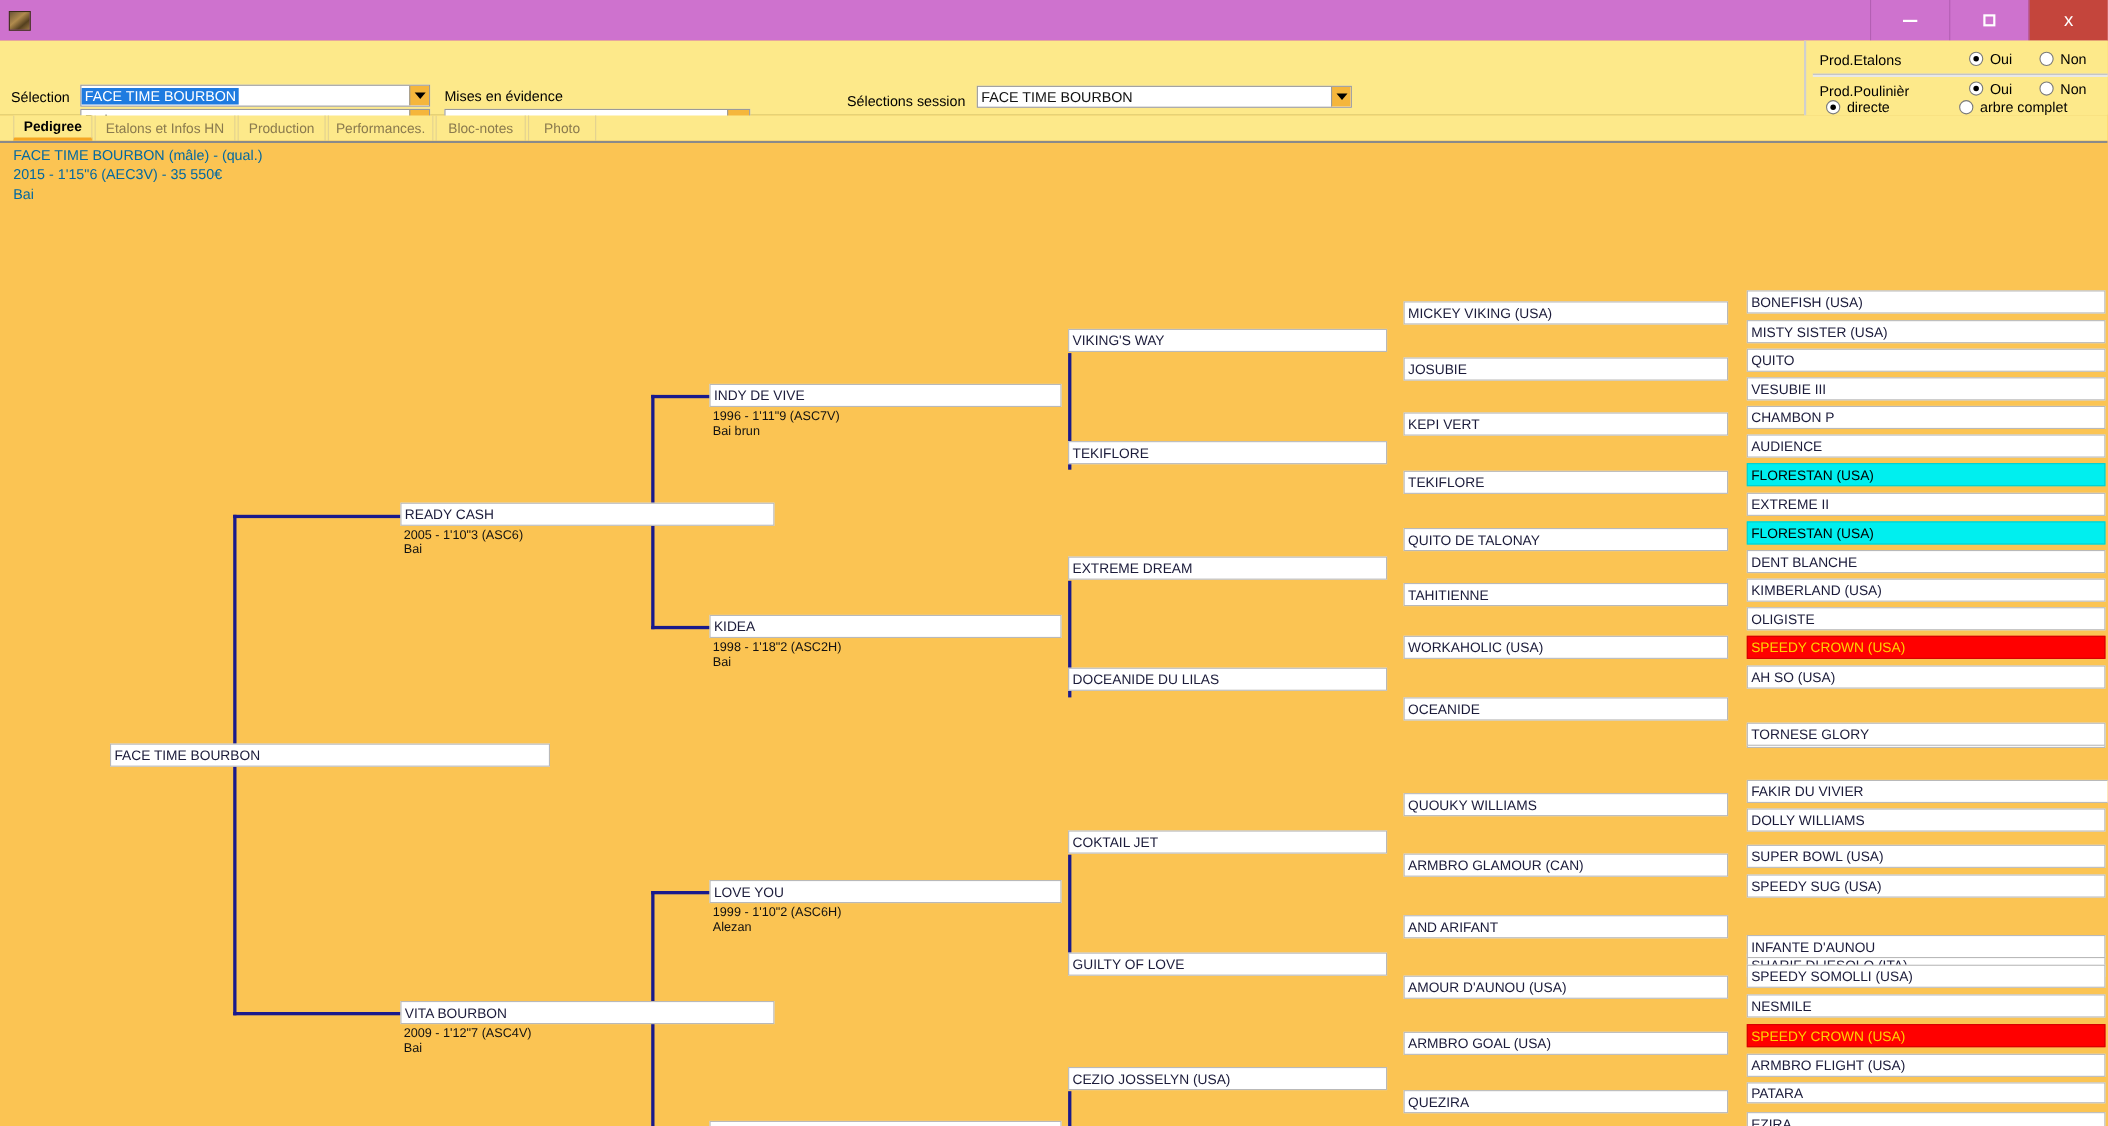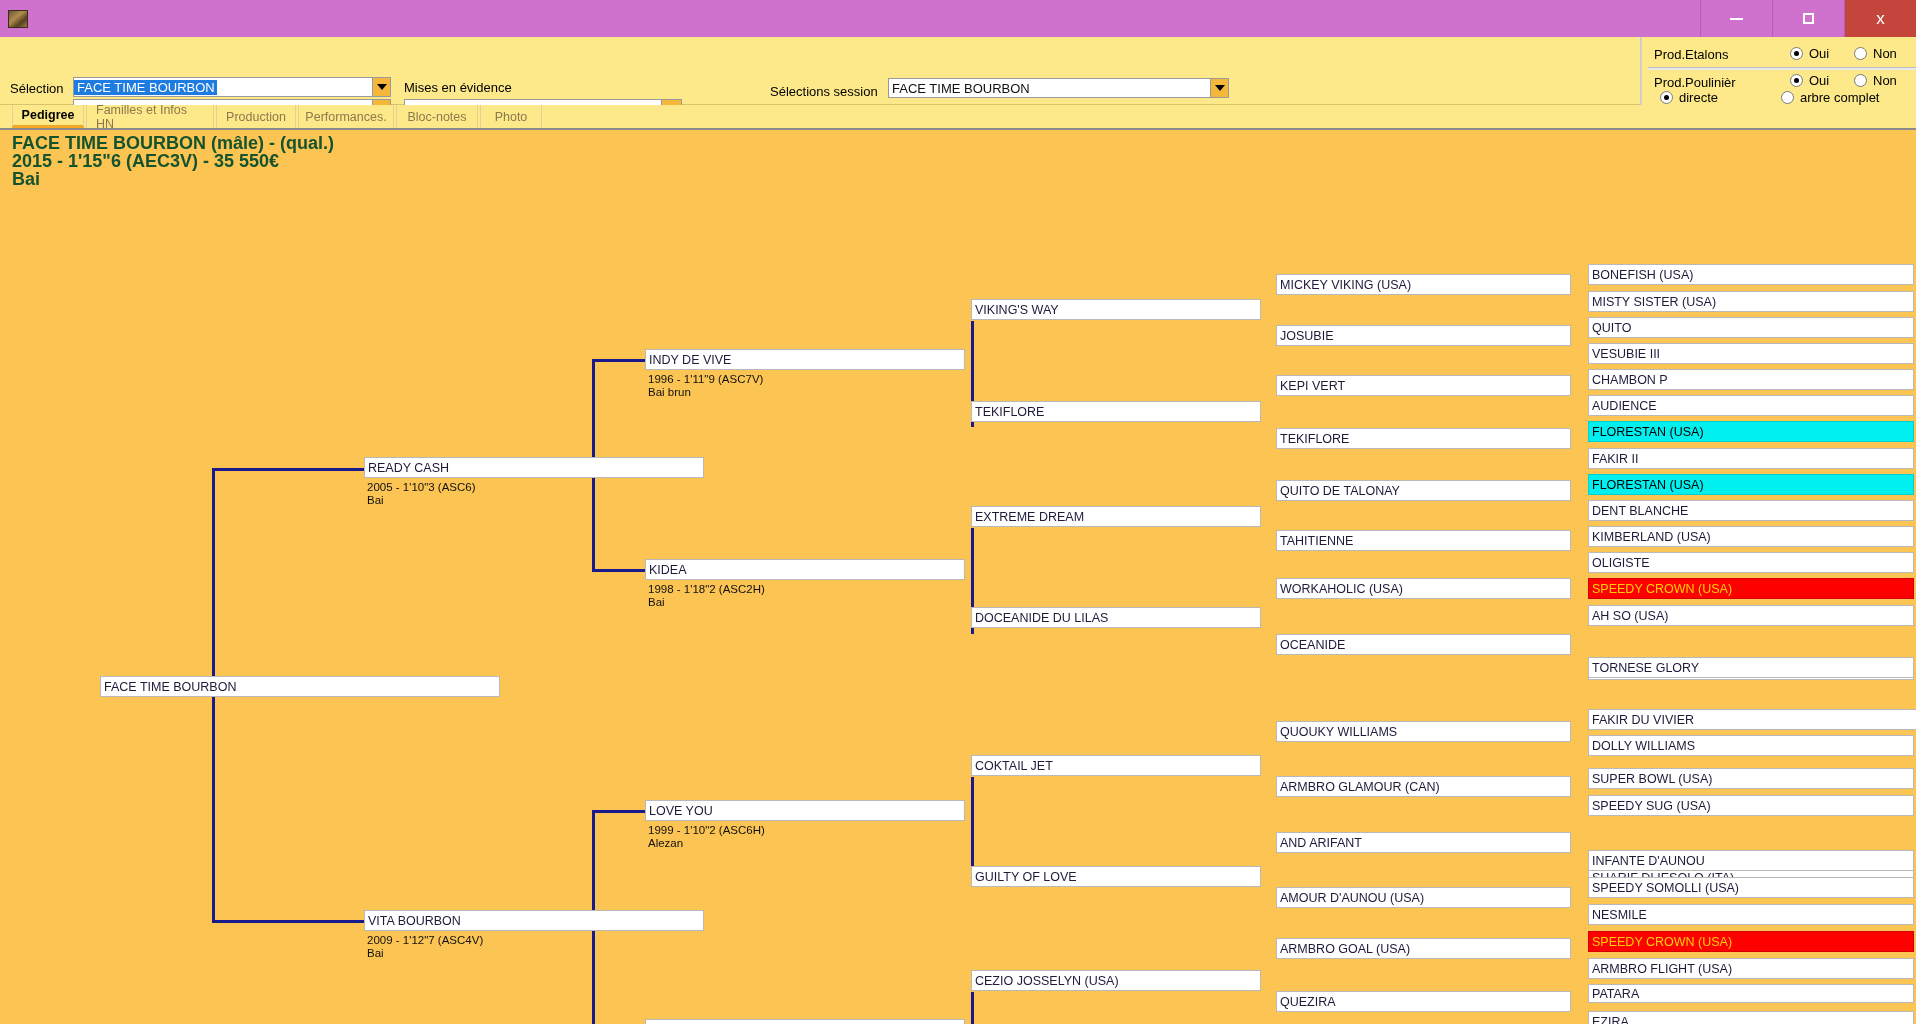--- a/index.html
+++ b/index.html
@@ -93,21 +93,21 @@
                 border-bottom: 3px solid #F5A623; }
 
   
   #canvas {
     position: absolute; left: 0; top: 128px; width: 1916px; height: 896px;
     background: #FBC453; overflow: hidden;
   }
   #canvas-border { position:absolute; left:0; top:0; width:1916px; height:896px;
                    border-top: 2px solid #8a8a8a; pointer-events:none; }
 
-  .subj { position: absolute; left: 12px; font-size: 18px; font-weight: bold; color: #14532d; white-space: nowrap;}
+  .subj { position: absolute; left: 12px; font-size: 13px; font-weight: normal; color: #0369a1; white-space: nowrap;}
 
   
   .pbox {
     position: absolute; background: #FFFFFF; border: 1px solid #b9b9b9;
     font-size: 12.5px; color: #1b1b3a; display: flex; align-items: center;
     padding-left: 3px; white-space: nowrap; overflow: hidden;
   }
   .pbox.cyan { background: #00EFEF; border-color: #00d0d0; color: #000; }
   .pbox.red  { background: #FF0000; border-color: #d40000; color: #FFD100; }
   .sub {
@@ -187,21 +187,21 @@
     <span class="rlbl">directe</span>
   </div>
   <div class="radio" style="left:139px; top:53px;text-align:center;">
     <span class="rdot"></span>
     <span class="rlbl">arbre complet</span>
   </div>
 </div>
 
 <div id="tabs">
   <div class="tab active" style="left:12px;  width:72px;">Pedigree</div>
-  <div class="tab" style="left:86px;  width:128px;">Familles et Infos HN</div>
+  <div class="tab" style="left:86px;  width:128px;">Etalons et Infos HN</div>
   <div class="tab" style="left:216px; width:80px;">Production</div>
   <div class="tab" style="left:298px; width:96px;">Performances.</div>
   <div class="tab" style="left:396px; width:82px;">Bloc-notes</div>
   <div class="tab" style="left:480px; width:62px;">Photo</div>
 </div>
 
 <div id="canvas">
   <div id="canvas-border"></div>
 
   <div class="subj" style="top:5px;">FACE TIME BOURBON  (mâle) - (qual.)</div>
@@ -275,21 +275,21 @@
   <div class="pbox" style="left:1276px; top:810px; width:295px; height:21px;">ARMBRO GOAL (USA)</div>
   <div class="pbox" style="left:1276px; top:863px; width:295px; height:21px;">QUEZIRA</div>
 
   <div class="pbox" style="left:1588px; top:136px; width:326px; height:21px;">BONEFISH (USA)</div>
   <div class="pbox" style="left:1588px; top:163px; width:326px; height:21px;">MISTY SISTER (USA)</div>
   <div class="pbox" style="left:1588px; top:189px; width:326px; height:21px;">QUITO</div>
   <div class="pbox" style="left:1588px; top:215px; width:326px; height:21px;">VESUBIE III</div>
   <div class="pbox" style="left:1588px; top:241px; width:326px; height:21px;">CHAMBON P</div>
   <div class="pbox" style="left:1588px; top:267px; width:326px; height:21px;">AUDIENCE</div>
   <div class="pbox cyan" style="left:1588px; top:293px; width:326px; height:21px;">FLORESTAN (USA)</div>
-  <div class="pbox" style="left:1588px; top:320px; width:326px; height:21px;">FAKIR II</div>
+  <div class="pbox" style="left:1588px; top:320px; width:326px; height:21px;">EXTREME II</div>
   <div class="pbox cyan" style="left:1588px; top:346px; width:326px; height:21px;">FLORESTAN (USA)</div>
   <div class="pbox" style="left:1588px; top:372px; width:326px; height:21px;">DENT BLANCHE</div>
   <div class="pbox" style="left:1588px; top:398px; width:326px; height:21px;">KIMBERLAND (USA)</div>
   <div class="pbox" style="left:1588px; top:424px; width:326px; height:21px;">OLIGISTE</div>
   <div class="pbox red" style="left:1588px; top:450px; width:326px; height:21px;">SPEEDY CROWN (USA)</div>
   <div class="pbox" style="left:1588px; top:477px; width:326px; height:21px;">AH SO (USA)</div>
   <div class="pbox" style="left:1588px; top:503px; width:326px; height:21px;margin-top:28px;">EOLE GRANDCHAMP</div>
   <div class="pbox" style="left:1588px; top:529px; width:326px; height:21px;">TORNESE GLORY</div>
 
   <div class="pbox" style="left:1588px; top:581px; width:390px; height:21px;">FAKIR DU VIVIER</div>

